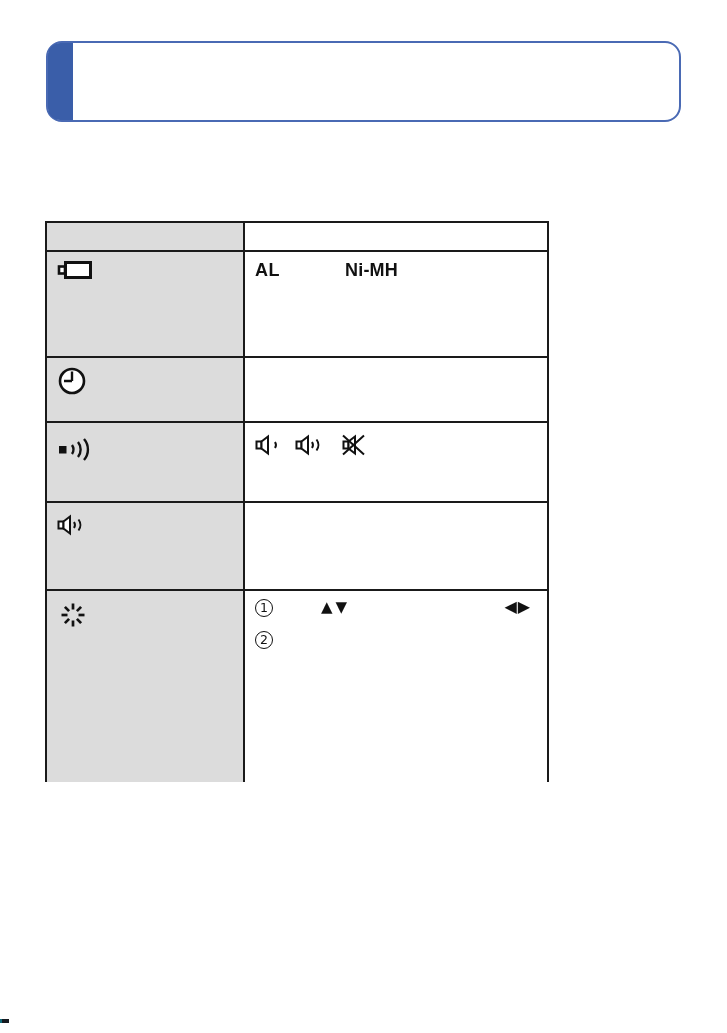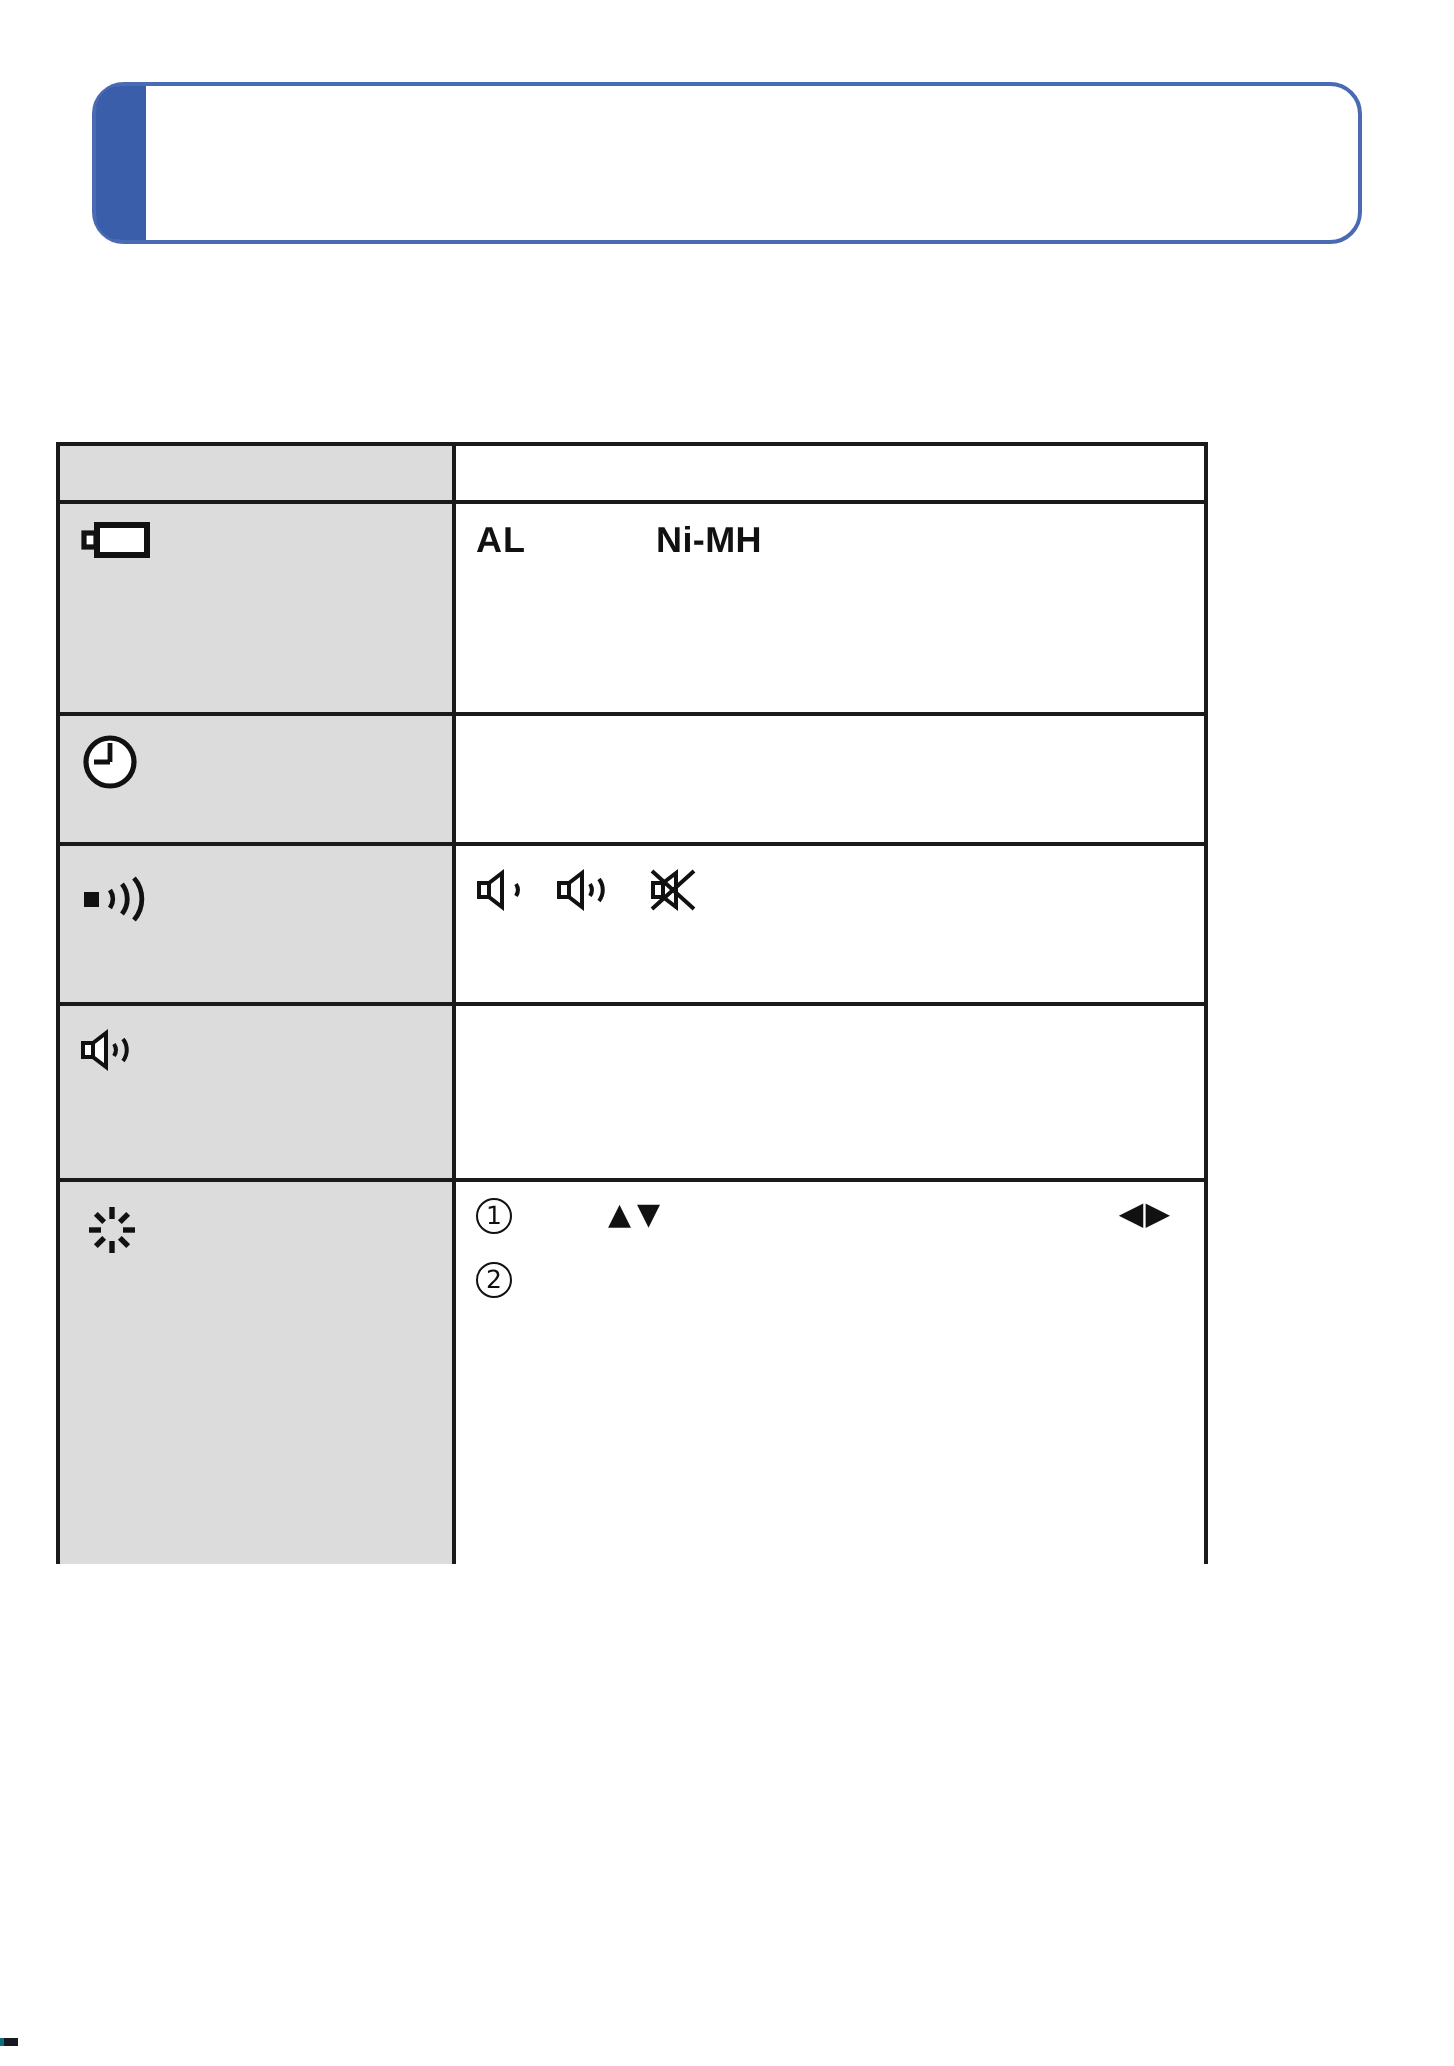--- a/index.html
+++ b/index.html
@@ -14,21 +14,21 @@
     position:absolute; left:46px; top:41px; width:635px; height:81px;
     background:#ffffff; border:2.5px solid #4a6ab4; border-radius:16px;
   }
   .header-accent {
     position:absolute; left:0; top:0; bottom:0; width:25px;
     background:#3a5ea9; border-radius:12px 0 0 12px;
   }
 
   
   .settings-table {
-    position:absolute; left:28px; top:221px; width:576px; height:561px;
+    position:absolute; left:45px; top:221px; width:504px; height:561px;
     border:2px solid #1a1a1a; background:#f9a8d4;
   }
   .t-row { display:flex; border-bottom:2px solid #1a1a1a; }
   .t-row:last-child { border-bottom:none; }
   .icon-cell {
     width:198px; flex:0 0 198px; background:#dcdcdc;
     border-right:2px solid #1a1a1a; padding:8px 0 0 10px;
   }
   .content-cell { position:relative; flex:1 1 auto; background:#fff; }
 

